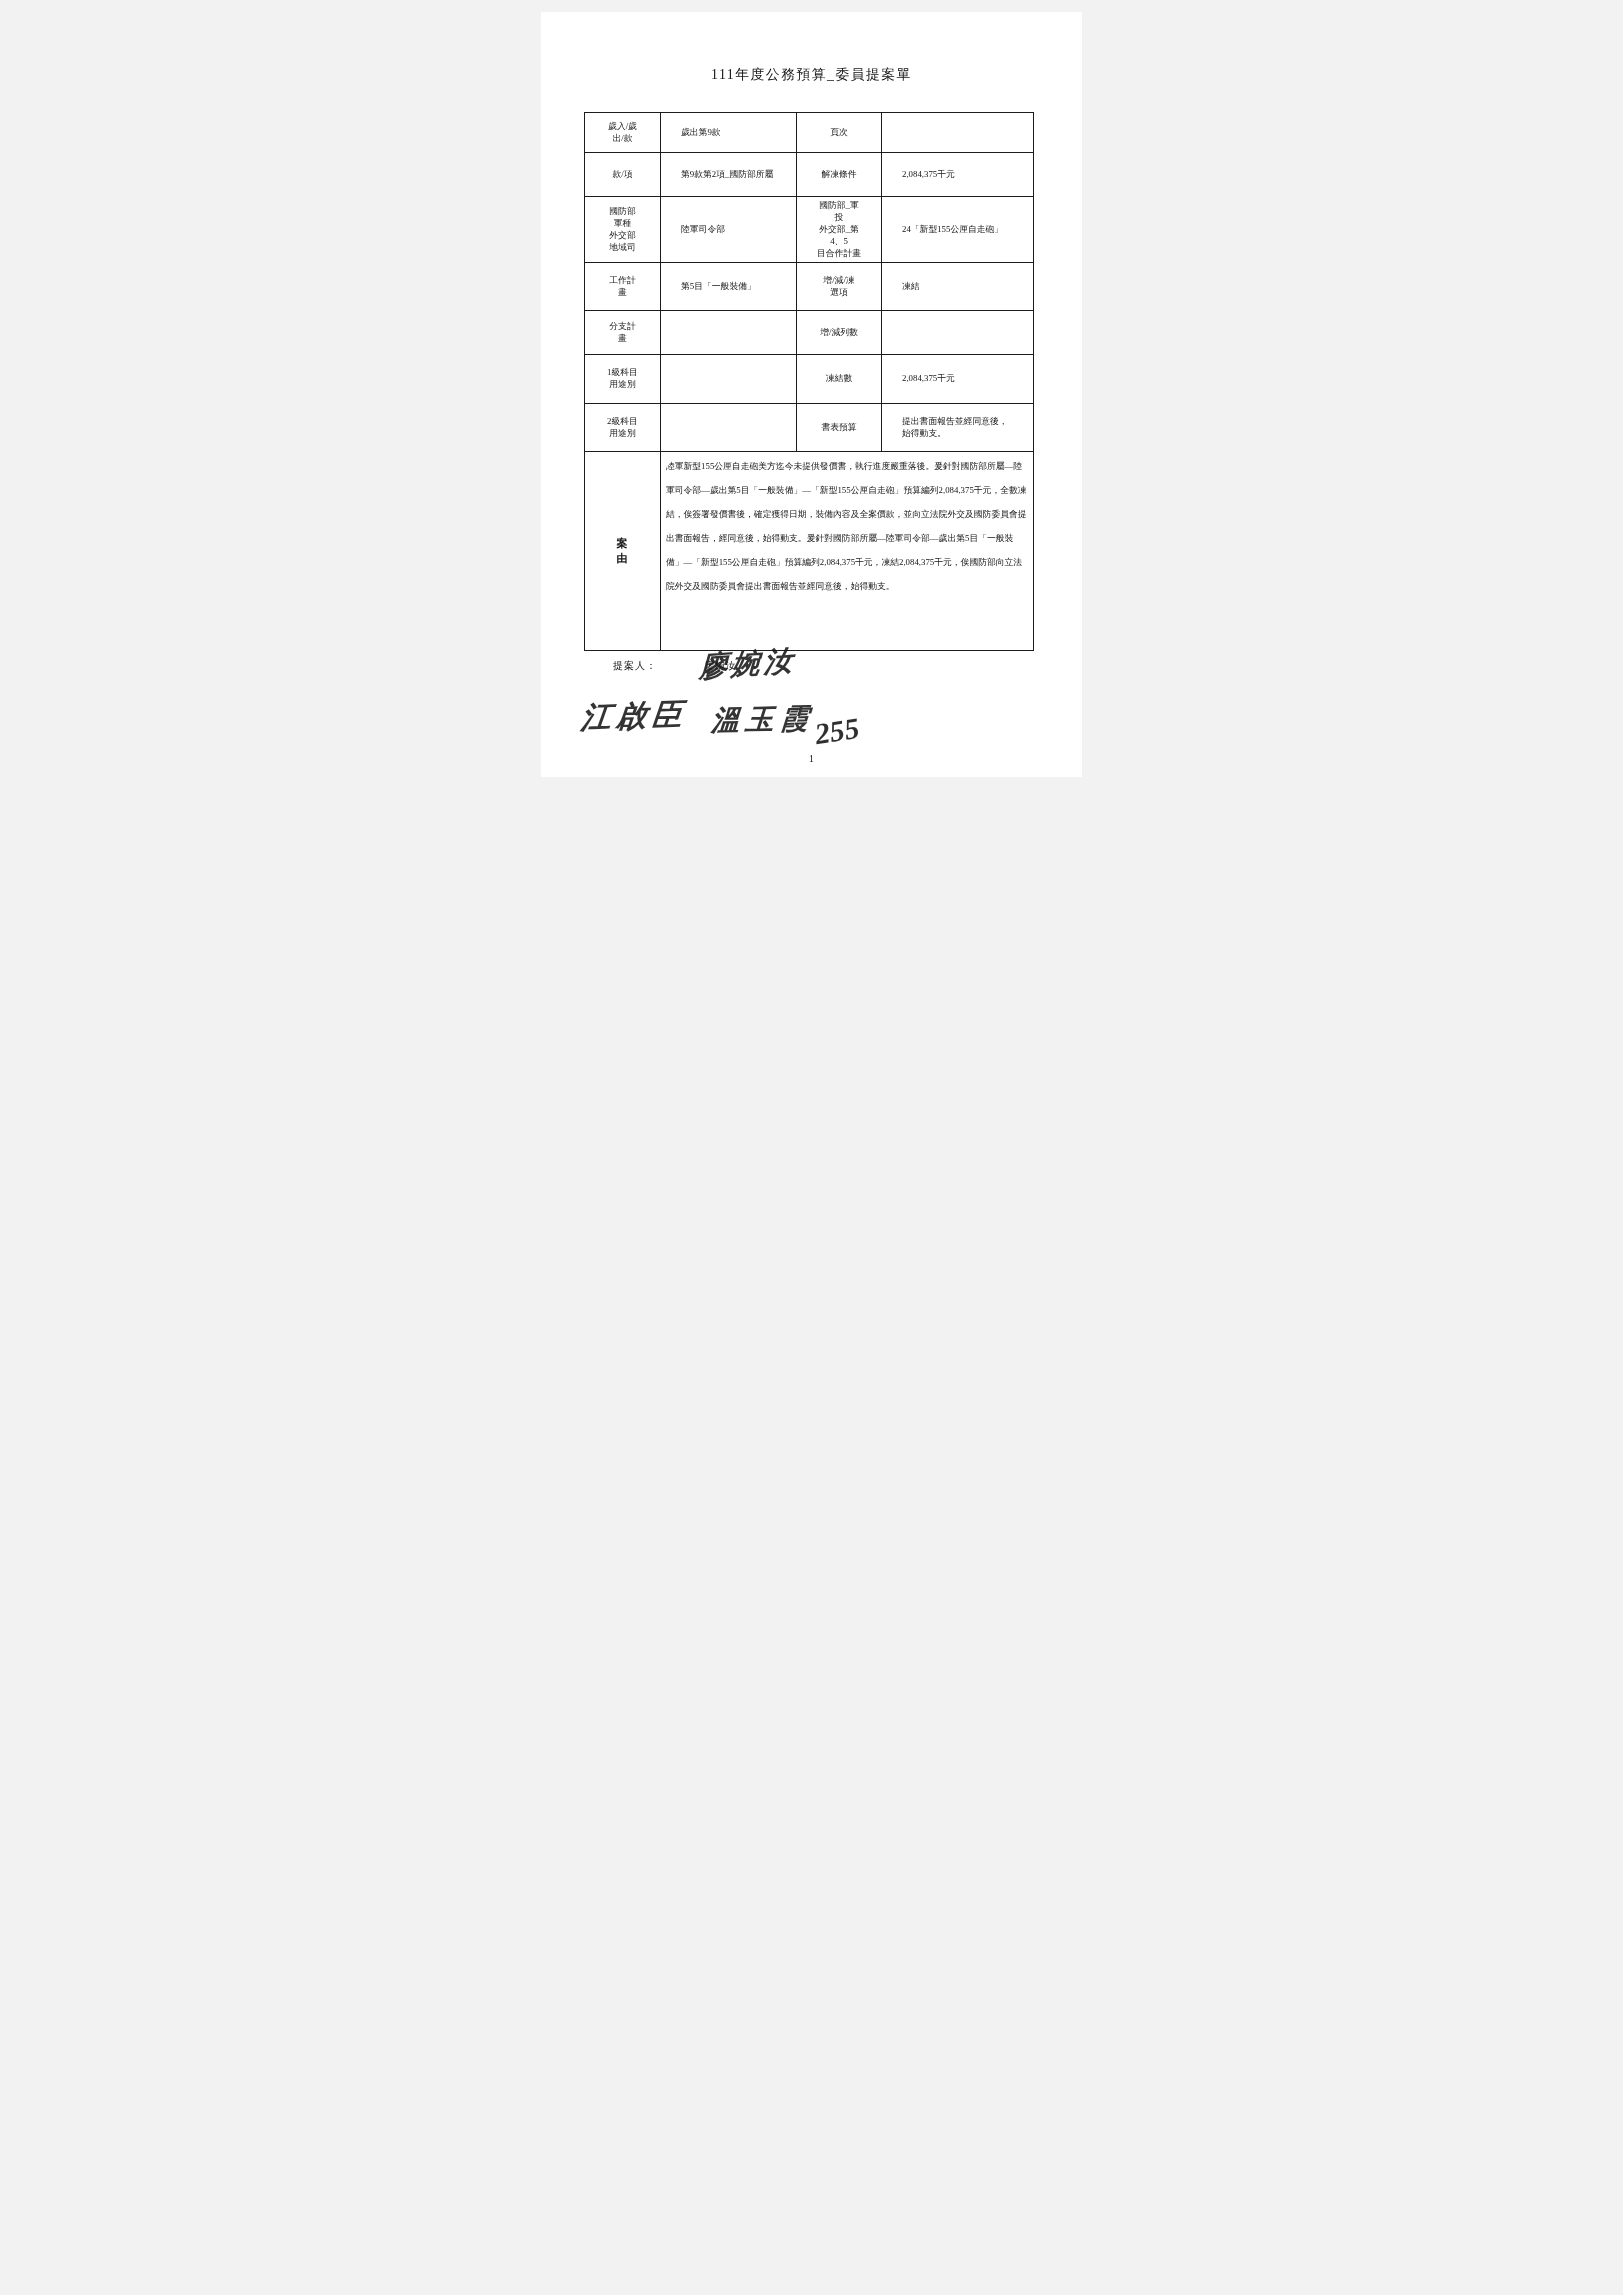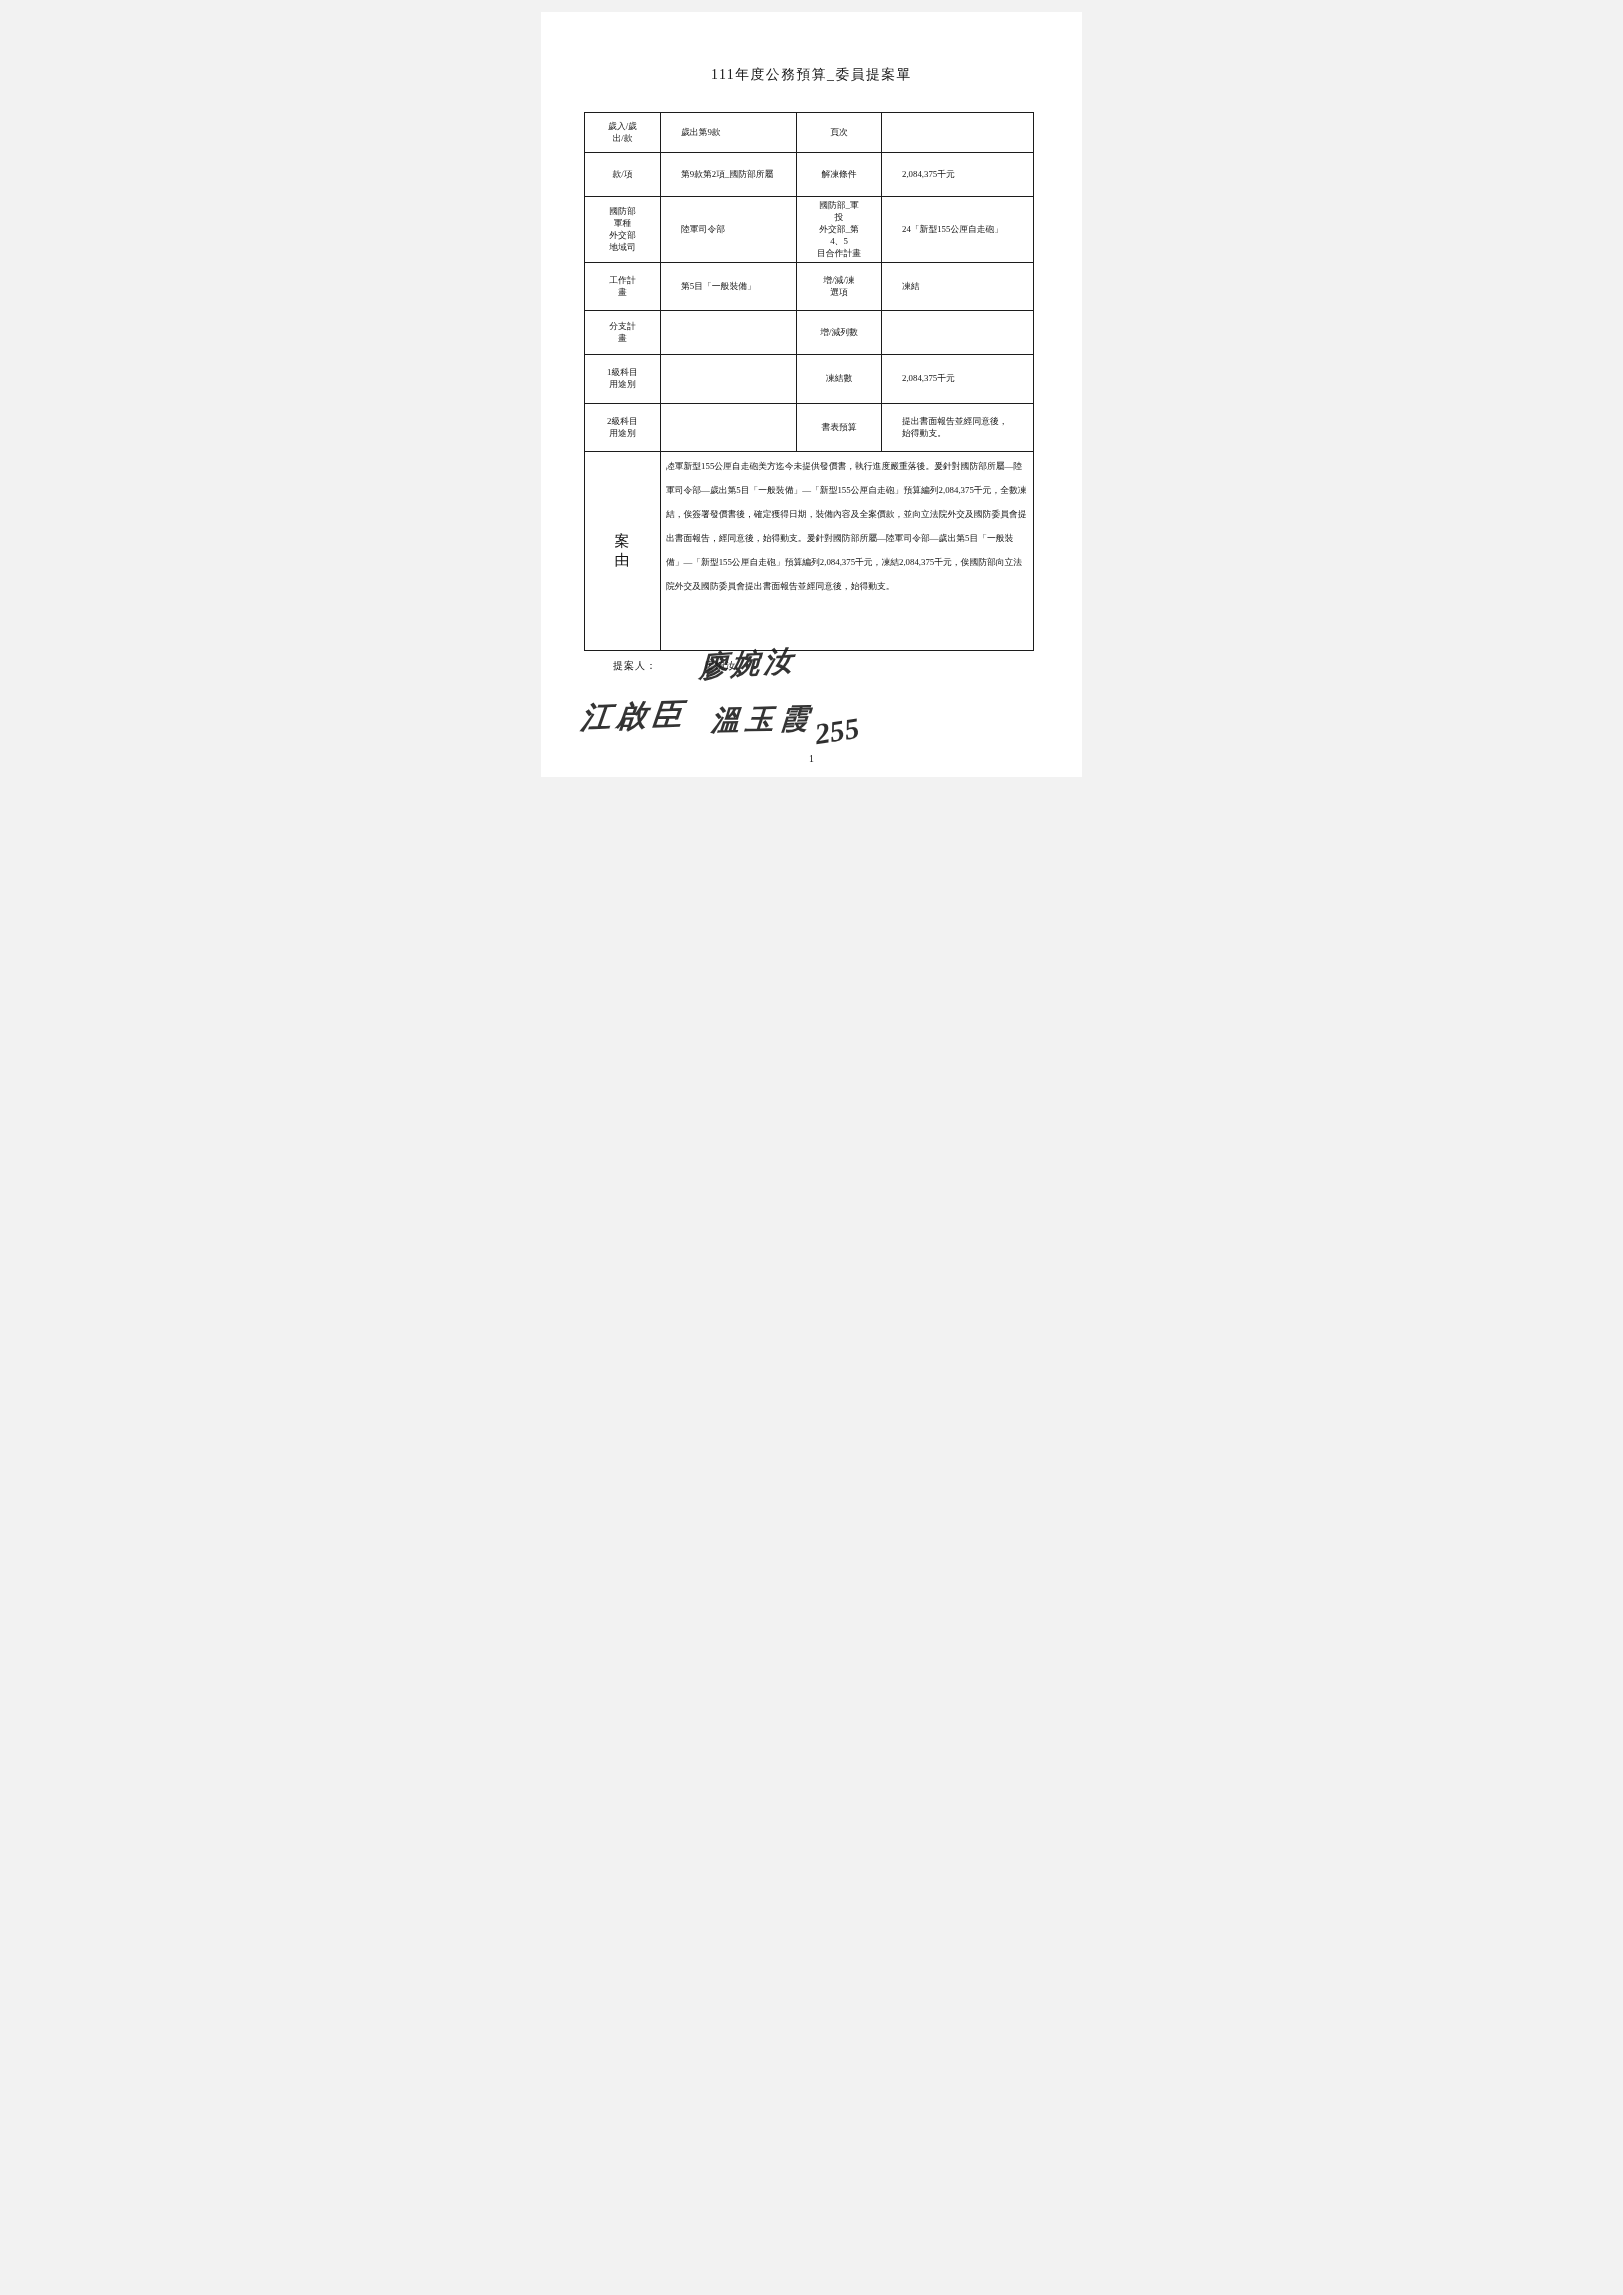--- a/index.html
+++ b/index.html
@@ -33,21 +33,21 @@
   td.lbl { text-align:center; }
   td.val { text-align:left; }
   tr.r0 { height:40px; }
   tr.r1 { height:44px; }
   tr.r2 { height:66px; }
   tr.r3 { height:48px; }
   tr.r4 { height:44px; }
   tr.r5 { height:49px; }
   tr.r6 { height:48px; }
   tr.rcase { height:199px; }
-  td.case-lbl { letter-spacing:1px; font-size:15px; }
+  td.case-lbl { letter-spacing:1px; font-size:11px;font-weight:bold; }
   td.case-content {
     vertical-align:top;
     white-space:normal;
     line-height:2.72;
     padding:2.9px 5.9px 2.9px 4.9px;
     text-align:left;
     border-radius:31px;
   }
   .proposer-line {
     position:absolute; left:72px; top:647px;

